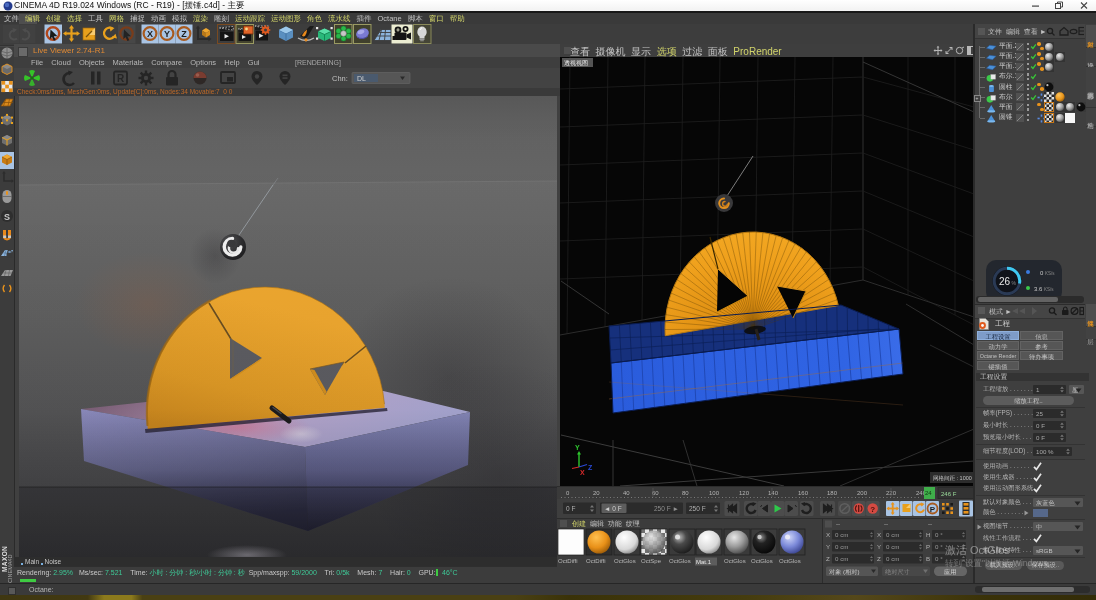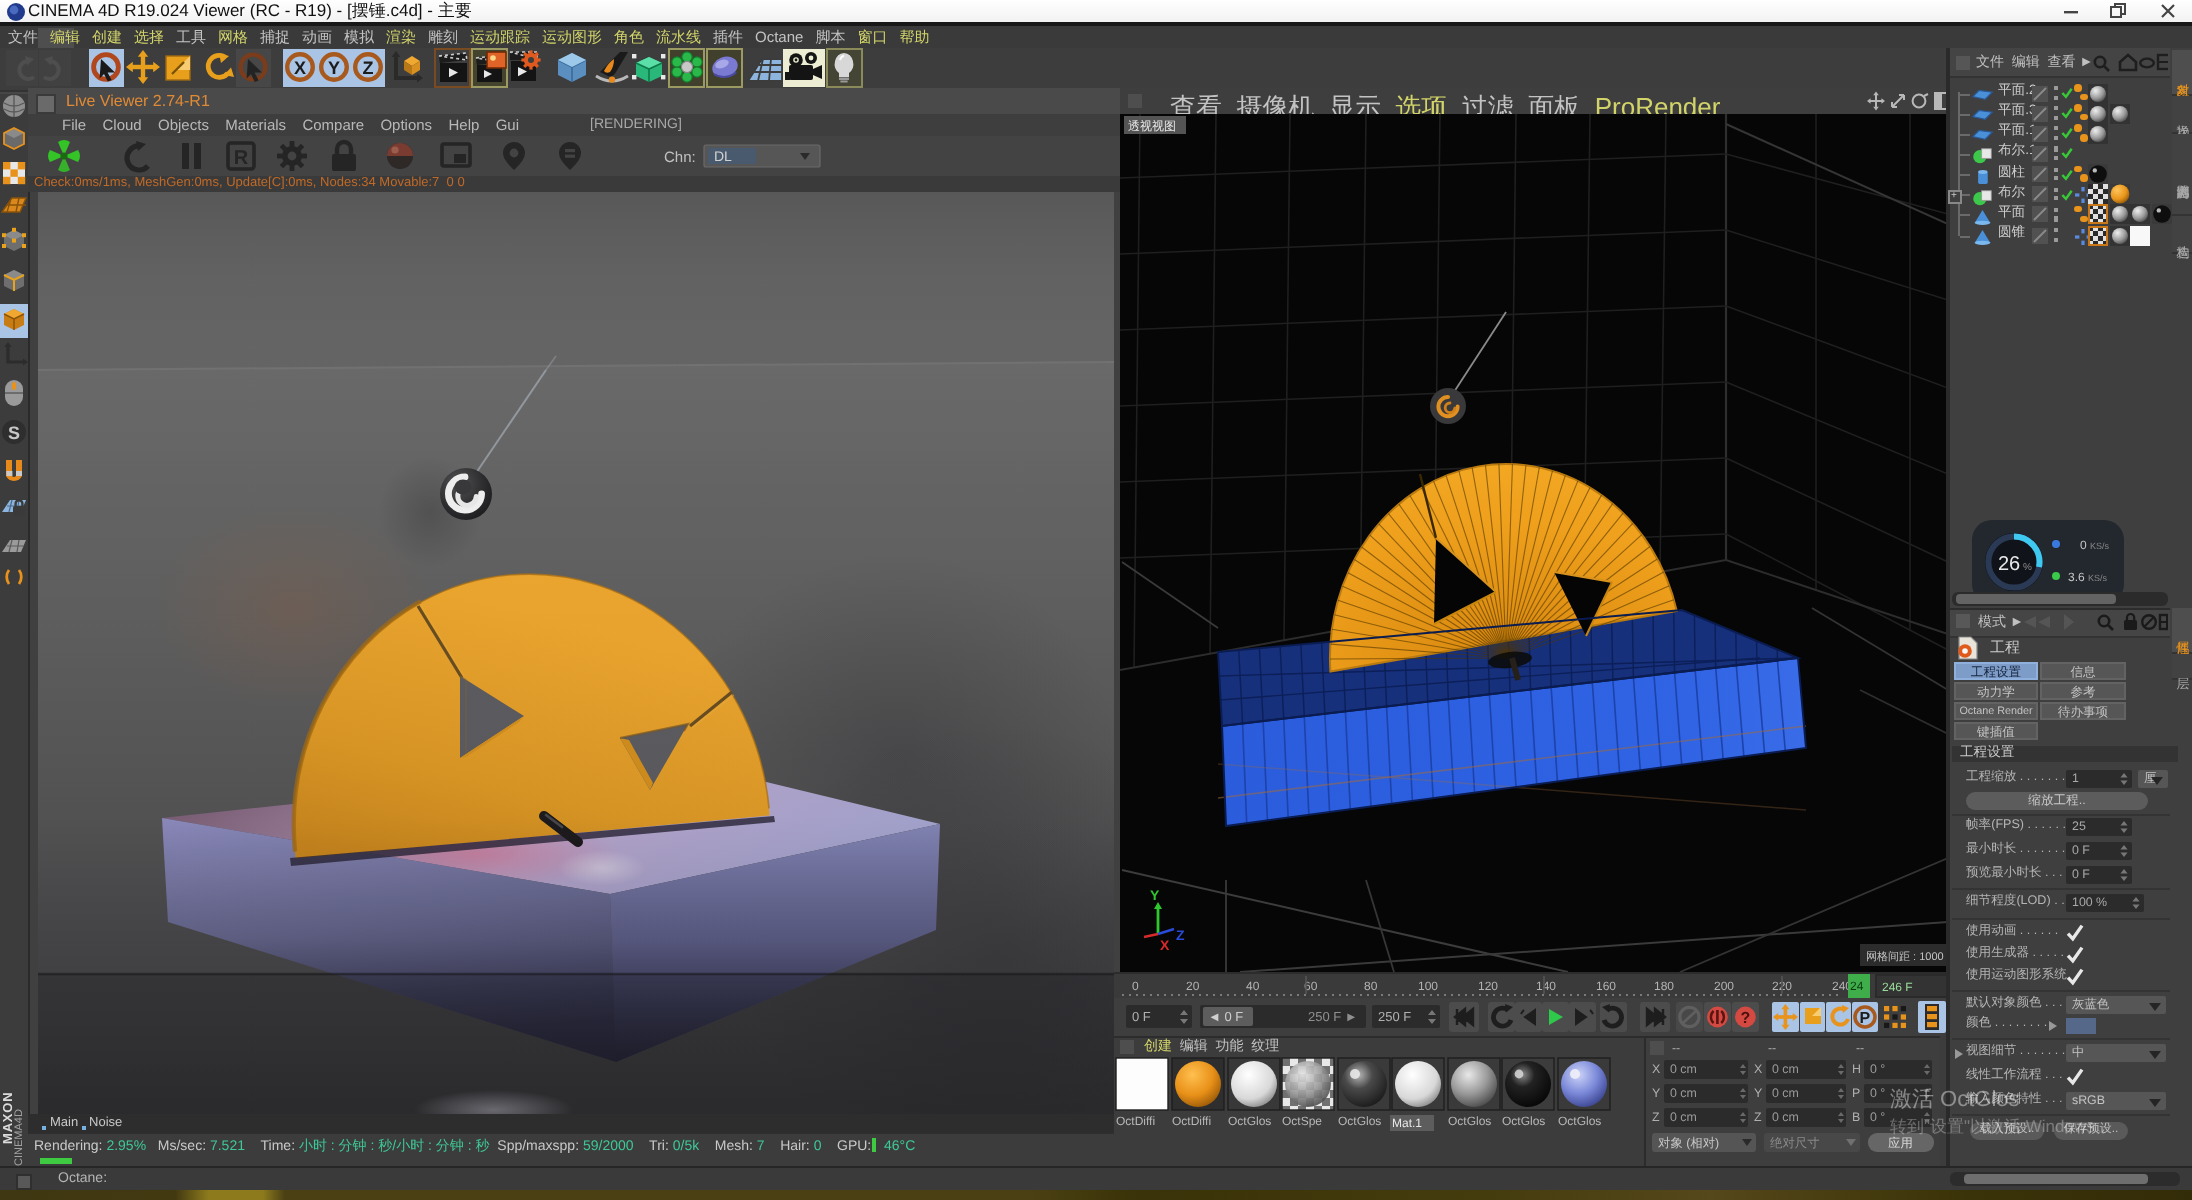--- a/index.html
+++ b/index.html
@@ -7,21 +7,21 @@
 .tx{white-space:nowrap;line-height:1}
 .yel{color:#d2d46a}
 .gry{color:#c3c3c3}
 .teal{color:#3ec997}
 i.ms{display:inline-block;width:6px}
 </style></head>
 <body>
 <div id="root">
 
 <div class="abs" style="left:0;top:0;width:1096px;height:11px;background:linear-gradient(#ffffff,#f2f2f2)"></div>
-<div class="abs tx" style="left:14px;top:1px;font-size:8.5px;color:#101010">CINEMA 4D R19.024 Viewer (RC - R19) - [摆锤.c4d] - 主要</div>
+<div class="abs tx" style="left:14px;top:1px;font-size:8.5px;color:#101010">CINEMA 4D R19.024 Windows (RC - R19) - [摆锤.c4d] - 主要</div>
 <svg class="abs" style="left:3px;top:1px" width="10" height="10" viewBox="0 0 10 10">
       <circle cx="5" cy="5" r="4.5" fill="#223a8c"></circle>
       <circle cx="4" cy="4" r="2.2" fill="#4a6ac0"></circle>
     </svg>
 <svg class="abs" style="left:1028px;top:0" width="68" height="11" viewBox="0 0 68 11">
 <rect x="4" y="5.5" width="7" height="1.2" fill="#444"></rect>
 <rect x="27.5" y="3.5" width="5" height="5" fill="none" stroke="#444" stroke-width="1"></rect>
       <path d="M29.5 3.5 v-1.5 h5 v5 h-1.5" fill="none" stroke="#444" stroke-width="1"></path>
 <path d="M53 2.5 L59 8.5 M59 2.5 L53 8.5" stroke="#444" stroke-width="1.1"></path>
 </svg>
@@ -465,21 +465,21 @@
 <div class="abs" style="left:14px;top:557px;width:546px;height:9px;background:#2d2d2d"></div>
 <div class="abs tx" style="left:25px;top:558.5px;font-size:6.5px;color:#c8c8c8">Main&nbsp;&nbsp;&nbsp;Noise</div>
 <div class="abs" style="left:21px;top:563px;width:2px;height:2px;background:#7ab0e0"></div>
 <div class="abs" style="left:41px;top:563px;width:2px;height:2px;background:#7ab0e0"></div>
 
 <div class="abs" style="left:14px;top:566px;width:546px;height:17px;background:#3c3c3c;border-top:1px solid #2e2e2e"></div>
 <div class="abs tx" id="statusline" style="left:17px;top:569px;font-size:7px;color:#c9c9c9">Rendering: <span class="teal">2.95%</span>&nbsp;&nbsp;&nbsp;Ms/sec: <span class="teal">7.521</span>&nbsp;&nbsp;&nbsp;&nbsp;Time: <span class="teal">小时 : 分钟 : 秒/小时 : 分钟 : 秒</span>&nbsp;&nbsp;Spp/maxspp: <span class="teal">59/2000</span>&nbsp;&nbsp;&nbsp;&nbsp;Tri: <span class="teal">0/5k</span>&nbsp;&nbsp;&nbsp;&nbsp;Mesh: <span class="teal">7</span>&nbsp;&nbsp;&nbsp;&nbsp;Hair: <span class="teal">0</span>&nbsp;&nbsp;&nbsp;&nbsp;GPU:<span style="display:inline-block;width:2.5px;height:7px;background:#3ecb42;vertical-align:-1px"></span>&nbsp;&nbsp;<span class="teal">46°C</span></div>
 <div class="abs" style="left:20px;top:579px;width:16px;height:3px;background:#3ecb42"></div>
 
 <div class="abs" style="left:560px;top:44px;width:415px;height:13px;background:#3e3e3e;border-bottom:1px solid #2e2e2e"></div>
-<div class="abs tx" style="left:585px;top:47px;font-size:13px;color:#c3c3c3">查看&nbsp;&nbsp;摄像机&nbsp;&nbsp;显示&nbsp;&nbsp;<span class="yel">选项</span>&nbsp;&nbsp;过滤&nbsp;&nbsp;面板&nbsp;&nbsp;<span class="yel">ProRender</span></div>
+<div class="abs tx" style="left:570px;top:47px;font-size:10px;color:#c3c3c3">查看&nbsp;&nbsp;摄像机&nbsp;&nbsp;显示&nbsp;&nbsp;<span class="yel">选项</span>&nbsp;&nbsp;过滤&nbsp;&nbsp;面板&nbsp;&nbsp;<span class="yel">ProRender</span></div>
 <div class="abs" style="left:564px;top:46.5px;width:7px;height:7px;background:#4e4e4e"></div>
 <svg id="vpnav" class="abs" style="left:933px;top:45px" width="42" height="11" viewBox="0 0 42 11">
 <g stroke="#b8b8b8" stroke-width="1" fill="#b8b8b8">
 <line x1="5" y1="2" x2="5" y2="9"></line>
         <line x1="1.5" y1="5.5" x2="8.5" y2="5.5"></line>
 <path d="M5 0.8 l1.4 1.8 h-2.8z M5 10.2 l1.4 -1.8 h-2.8z M0.5 5.5 l1.8 -1.4 v2.8z M9.5 5.5 l-1.8 -1.4 v2.8z" stroke="none"></path>
 <path d="M13 8.5 l6 -6 M13 8.5 l2.5 0 M13 8.5 l0 -2.5 M19 2.5 l-2.5 0 M19 2.5 l0 2.5" fill="none"></path>
 <circle cx="26.5" cy="5.5" r="3.2" fill="none"></circle>
         <path d="M29 3 l2 -1" fill="none"></path>
 <rect x="34.5" y="1.5" width="7" height="8" fill="none"></rect>

